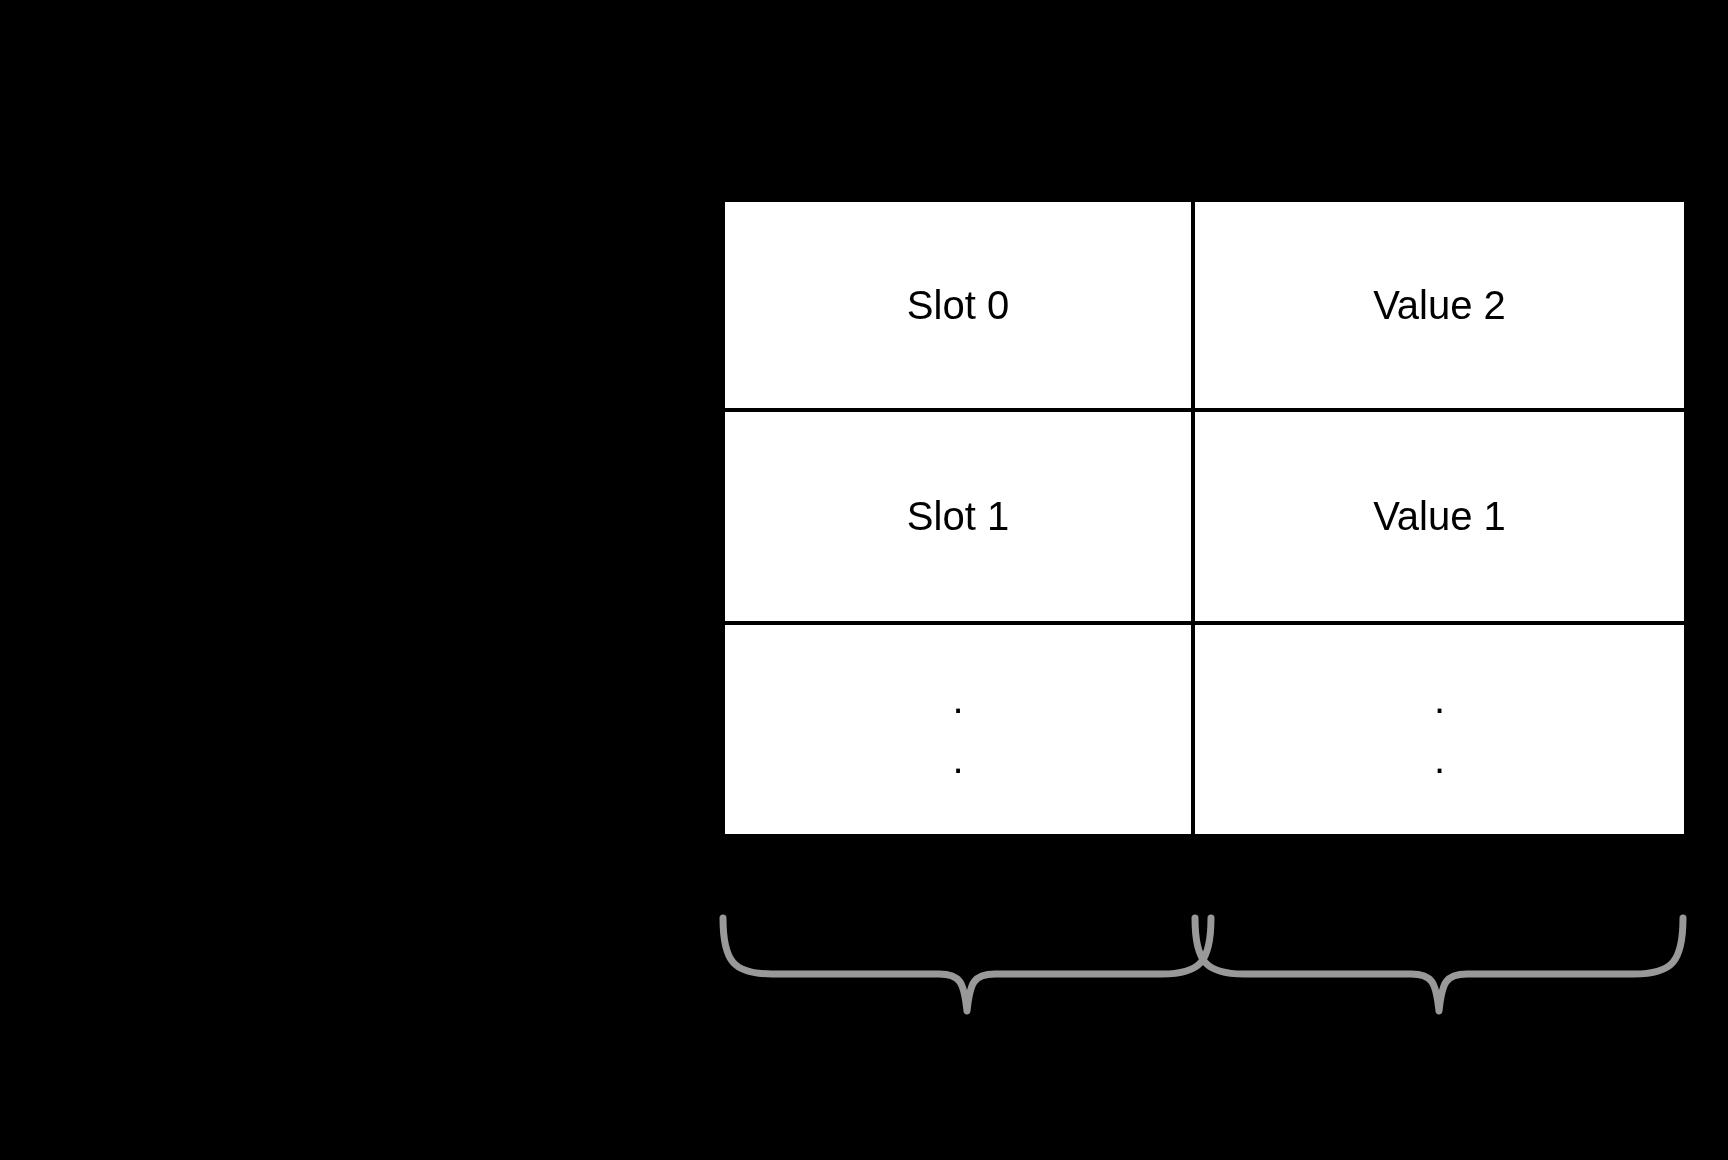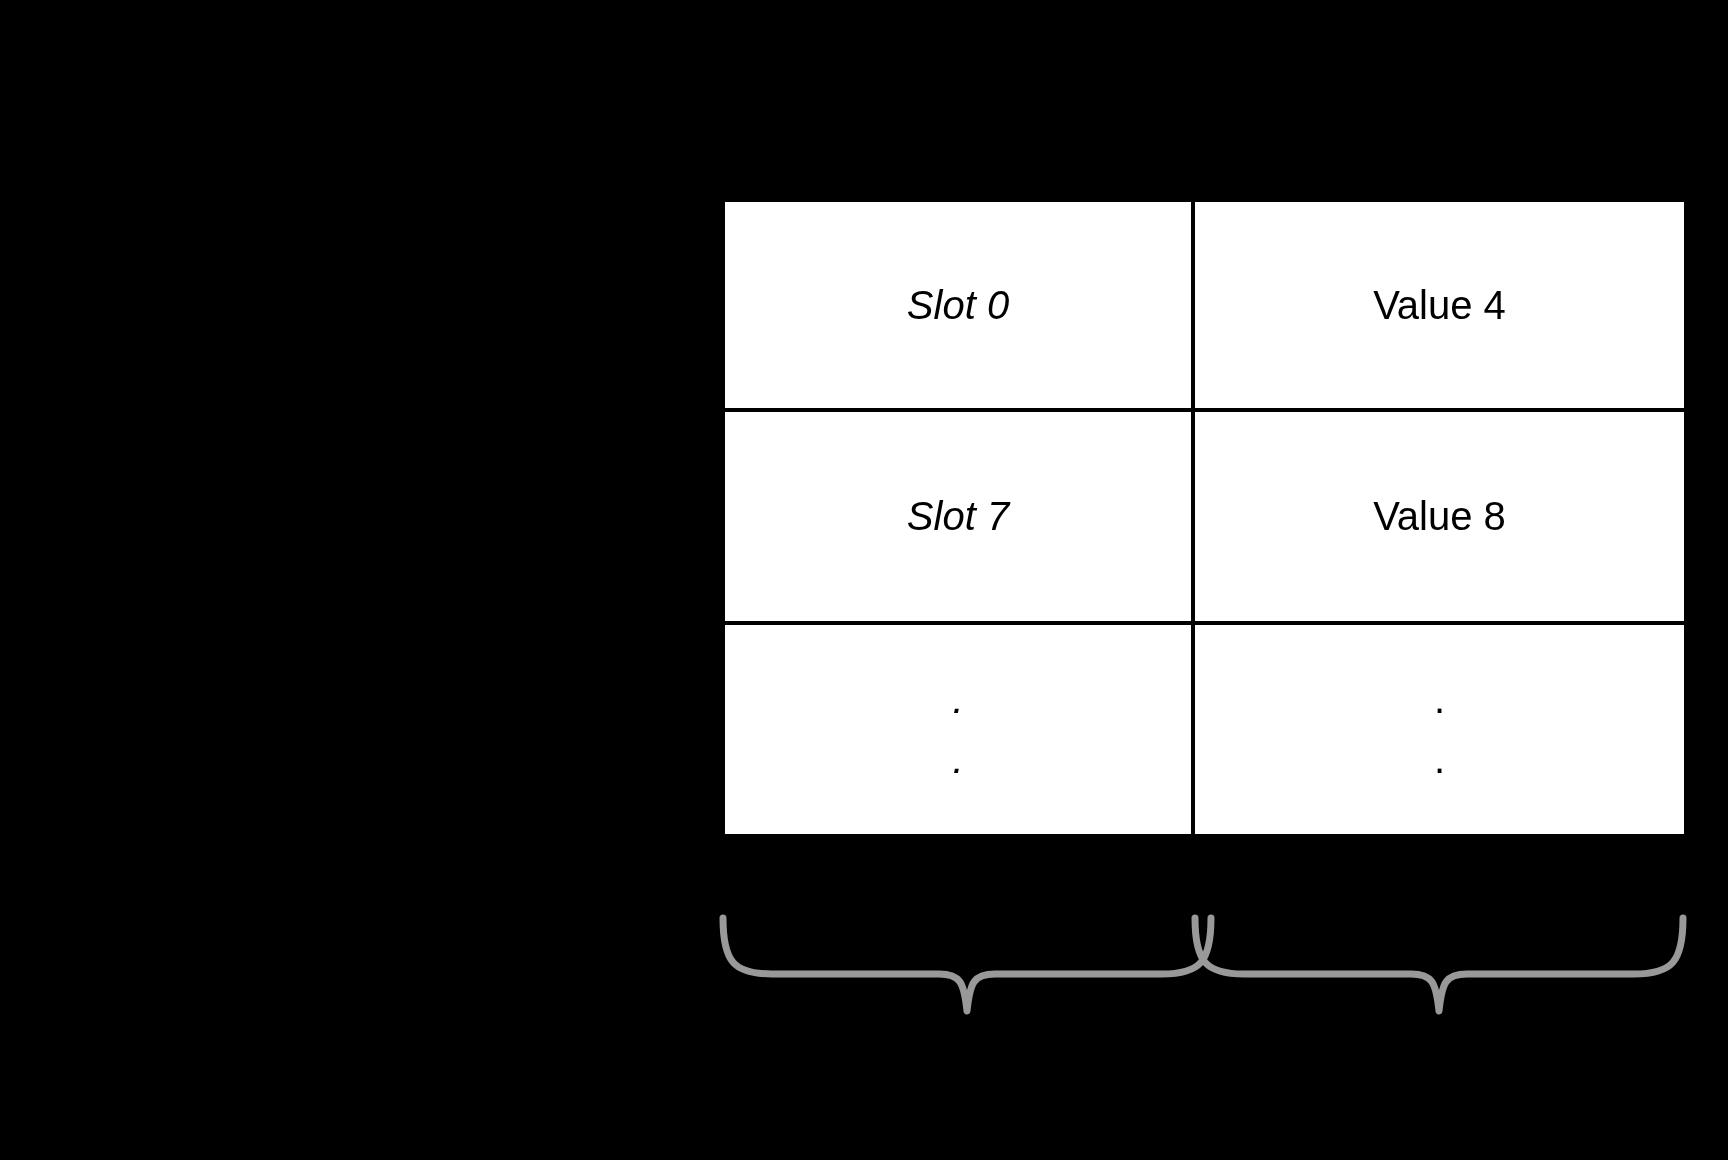--- a/index.html
+++ b/index.html
@@ -57,21 +57,20 @@
 
   
   .kv-table tr.r0 td,
   .kv-table tr.r1 td,
   .kv-table tr.r2 td {
     border-bottom: 4px solid #000000;
   }
   
   .kv-table td.cell-slot {
     border-right: 4px solid #000000;
-    font-style: italic;
   }
 
   .ellipsis-cell {
     font-size: 40px;
     letter-spacing: 0;
   }
   .ellipsis-cell .dot {
     display: block;
     line-height: 60px;
     height: 60px;
@@ -96,26 +95,26 @@
 
   <table class="kv-table">
     <colgroup>
       <col class="col-slot">
       <col class="col-value">
     </colgroup>
     <tbody>
 
       <tr class="r0">
         <td class="cell-slot">Slot 0</td>
-        <td class="cell-value">Value 4</td>
+        <td class="cell-value">Value 2</td>
       </tr>
 
       <tr class="r1">
-        <td class="cell-slot">Slot 7</td>
-        <td class="cell-value">Value 8</td>
+        <td class="cell-slot">Slot 1</td>
+        <td class="cell-value">Value 1</td>
       </tr>
 
       <tr class="r2">
         <td class="cell-slot ellipsis-cell">
           <span class="dot">.</span>
           <span class="dot">.</span>
         </td>
         <td class="cell-value ellipsis-cell">
           <span class="dot">.</span>
           <span class="dot">.</span>

